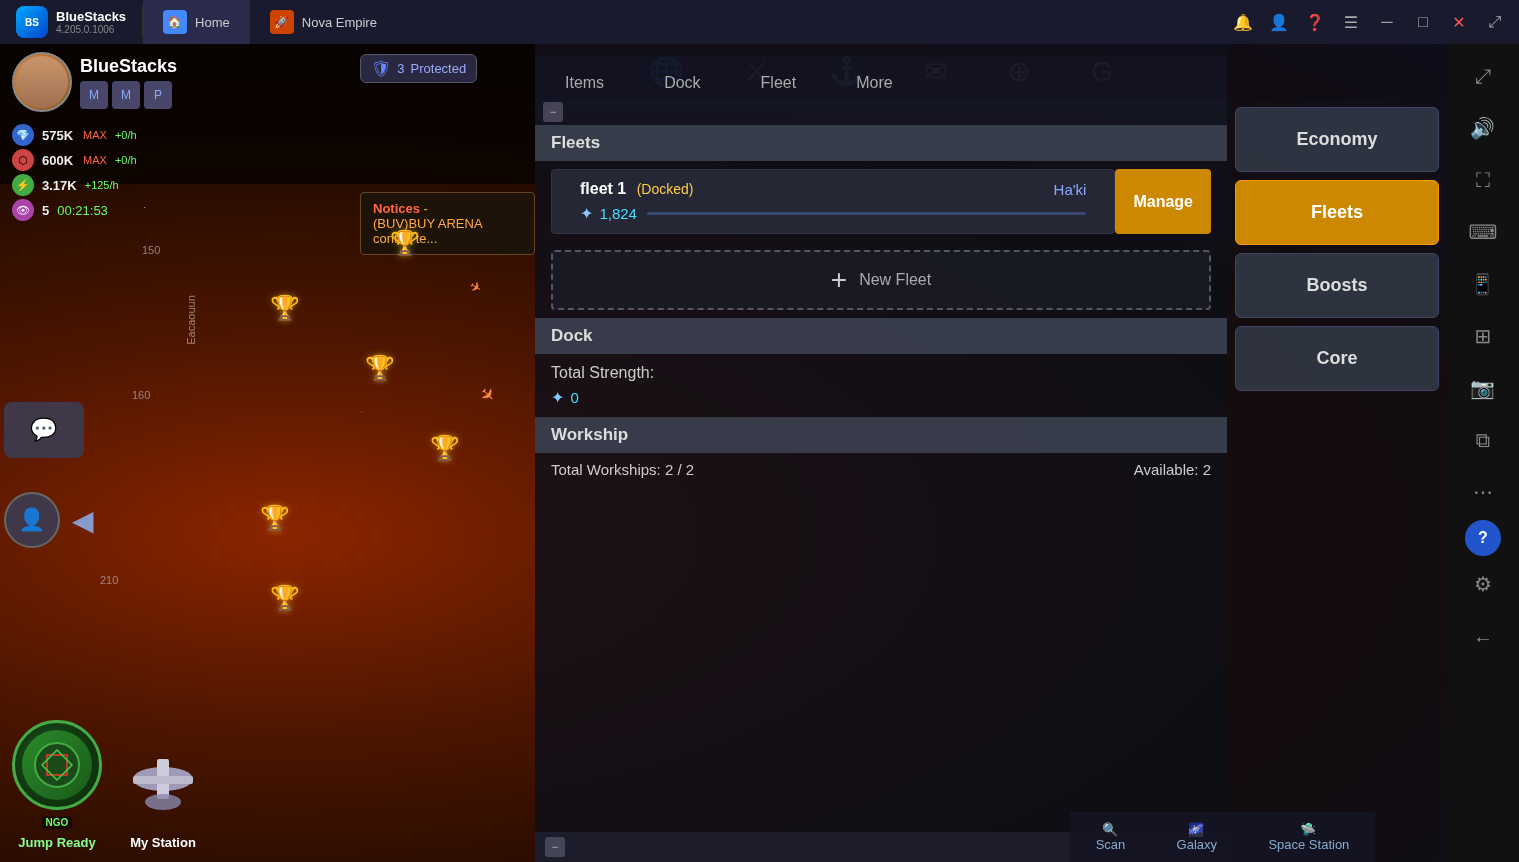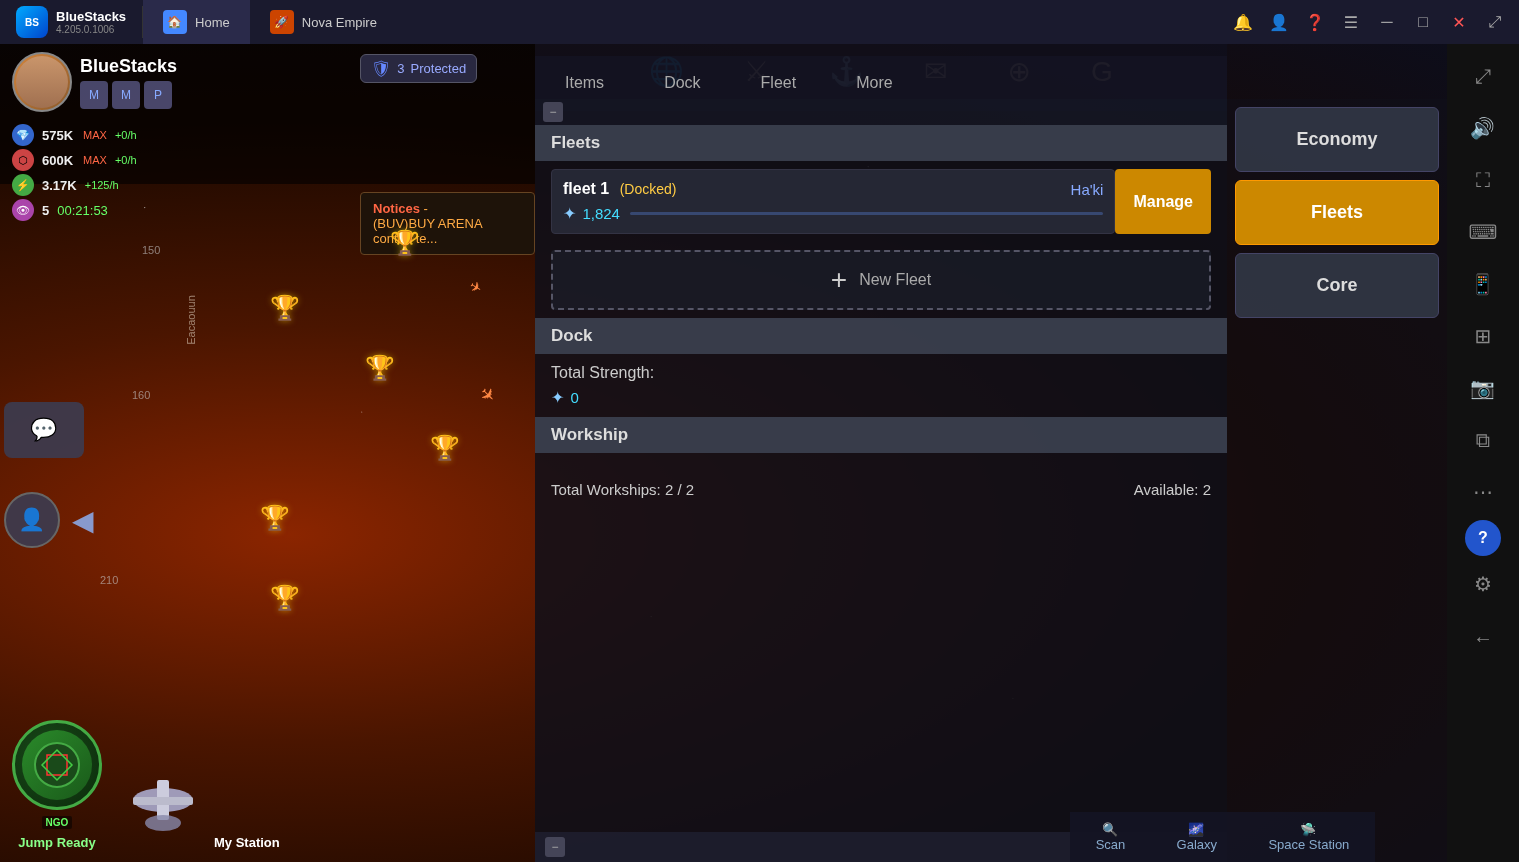--- a/index.html
+++ b/index.html
@@ -351,22 +351,22 @@
       background: linear-gradient(135deg, #2a8a2a, #1a5a1a);
       display: flex; align-items: center; justify-content: center;
     }
     .jump-text {
       color: #88ff88;
       font-size: 13px;
       font-weight: bold;
     }
     .my-station-btn {
       display: flex;
-      flex-direction: row;
-      align-items: flex-end;
+      flex-direction: column;
+      align-items: center;
       gap: 6px;
       cursor: pointer;
     }
     .station-icon {
       width: 90px;
       height: 90px;
       display: flex; align-items: center; justify-content: center;
       position: relative;
     }
     .station-text {
@@ -546,21 +546,20 @@
       color: #44ddff;
       font-size: 15px;
     }
     .workship-info {
       display: flex;
       align-items: center;
       justify-content: space-between;
       padding: 8px 16px;
       color: #ccc;
       font-size: 15px;
-      margin-top: 20px;
     }
 
     
     .bottom-bar {
       position: absolute;
       bottom: 0;
       left: 0;
       width: calc(100% - 220px);
       height: 30px;
       background: rgba(30,30,45,0.9);
@@ -618,21 +617,21 @@
       color: #88aacc;
       font-size: 13px;
       cursor: pointer;
       text-align: center;
     }
     .fleet-info-card {
       flex: 1;
       background: rgba(40,42,55,0.9);
       border: 1px solid #334;
       border-radius: 4px;
-      padding: 10px 11px;
+      padding: 10px 28px;
     }
     .fleet-manage-col {
       display: flex;
       align-items: center;
       border-radius: 9px;
     }
     .manage-button {
       background: #cc8800;
       color: white;
       font-size: 16px;
@@ -908,20 +907,23 @@
     </div>
 
     <div class="action-buttons">
       <div class="action-btn">
         <span>Economy</span>
       </div>
       <div class="action-btn active">
         <span>Fleets</span>
       </div>
       <div class="action-btn">
+        <span>Boosts</span>
+      </div>
+      <div class="action-btn">
         <span>Core</span>
       </div>
     </div>
 
     <div class="game-bottom-nav">
       <div class="game-nav-item">
         <div>🔍</div>
         <div>Scan</div>
       </div>
       <div class="game-nav-item">

